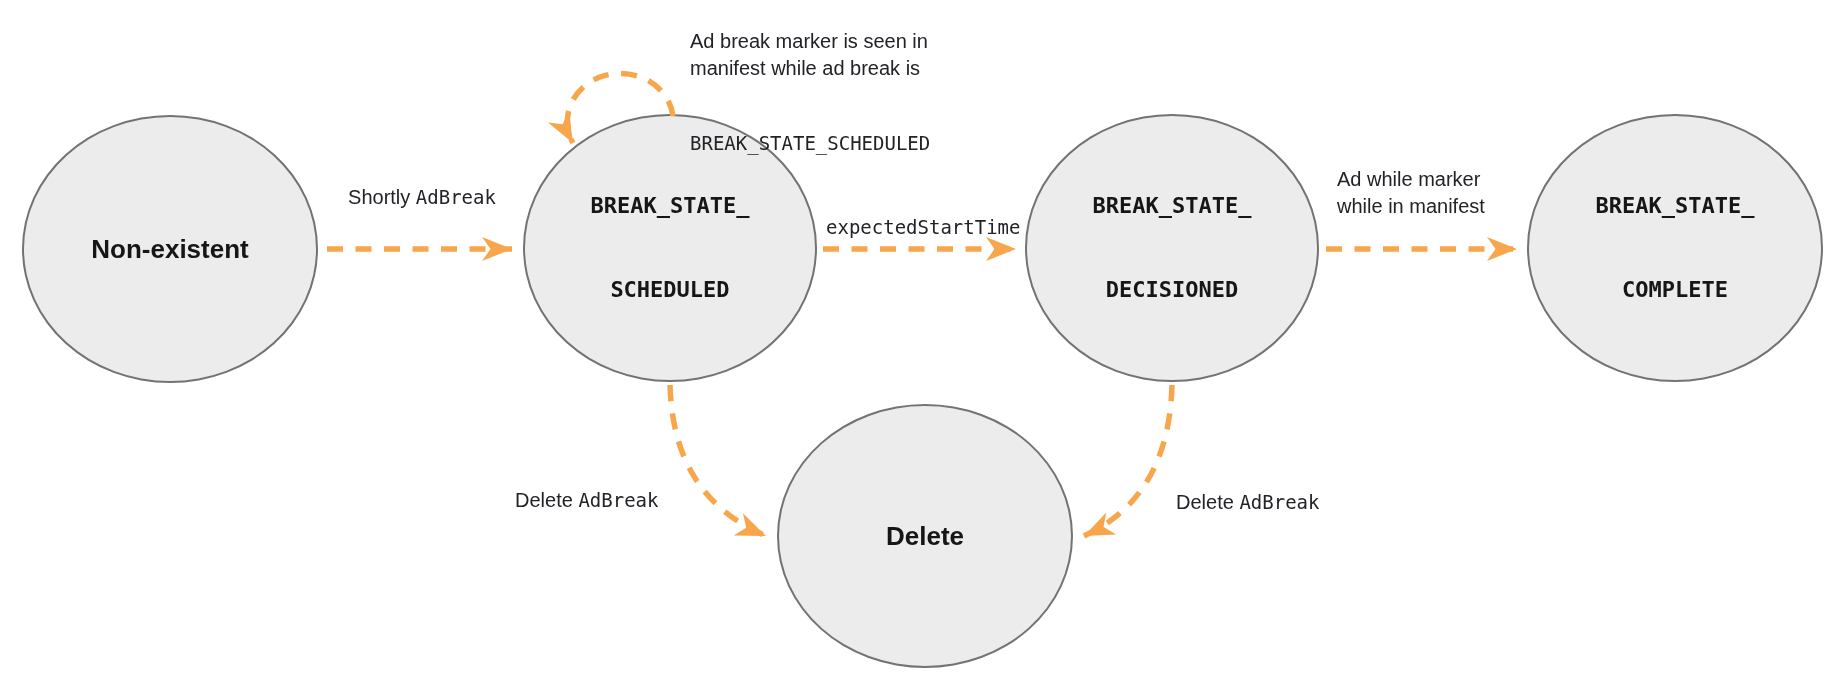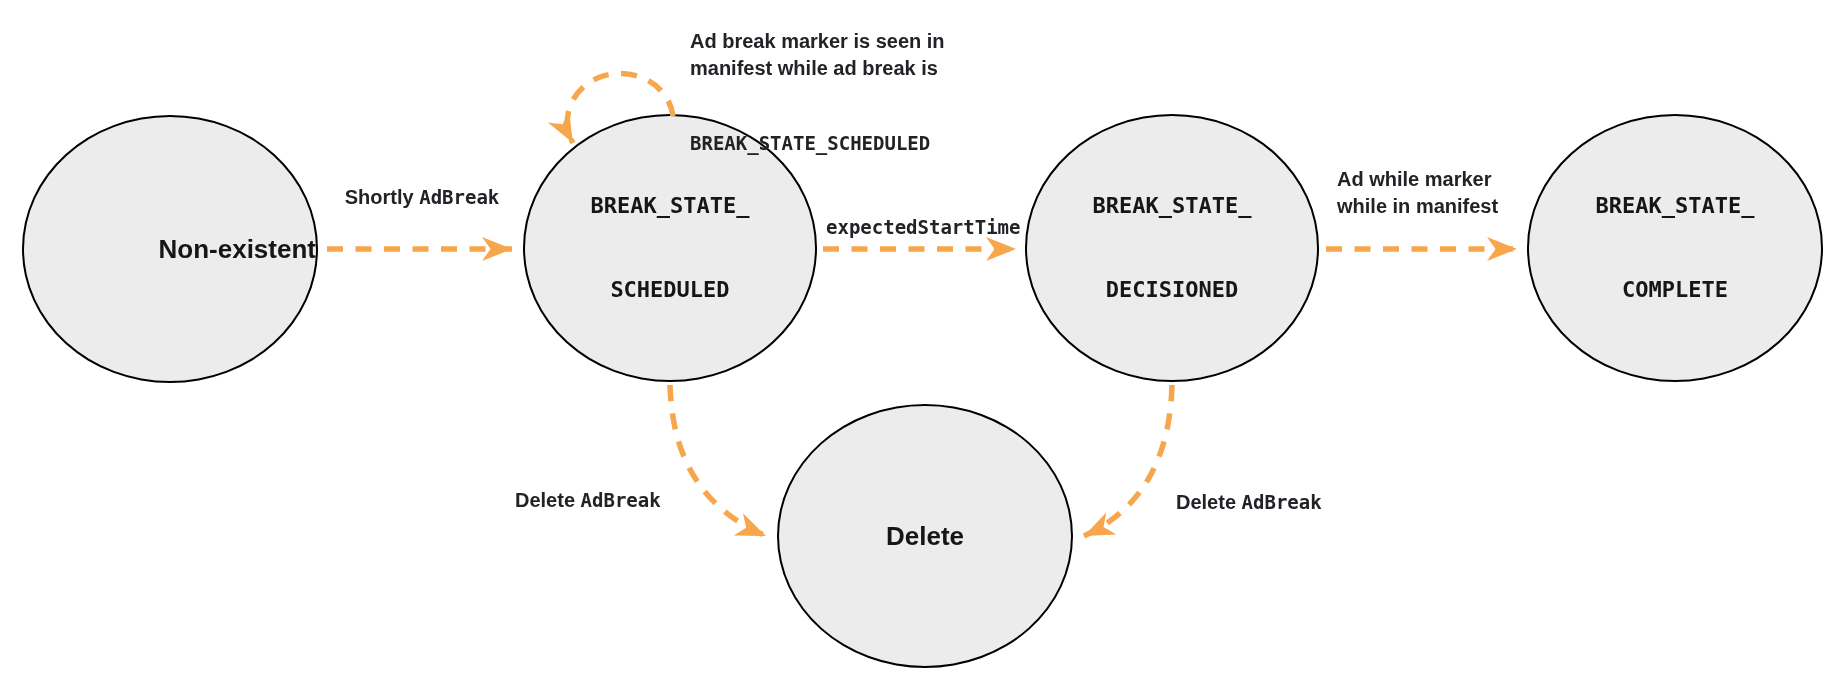--- a/index.html
+++ b/index.html
@@ -6,21 +6,21 @@
   .canvas{
     position:relative;
     width:1844px;height:687px;
     background:#ffffff;
     font-family:"Liberation Sans", sans-serif;
     overflow:hidden;
   }
   
   .node{
     position:absolute;
-    border:2px solid #000000;
+    border:2px solid #737373;
     border-radius:50%;
     background:#ececec;
     display:flex;align-items:center;justify-content:center;
     text-align:center;
     box-sizing:border-box;
   }
   .node-label-plain{
     font-family:"Liberation Sans", sans-serif;
     font-weight:bold;font-size:26px;color:#161616;line-height:30px;
   }
@@ -31,35 +31,34 @@
   }
   .node-label-code div{text-align:center;}
   
   .edges{position:absolute;left:0;top:0;pointer-events:none;}
   .edge{fill:none;stroke:#f8a64b;stroke-width:5.5;stroke-dasharray:16 12.5;}
   
   .tlabel{
     position:absolute;
     font-size:20px;color:#212327;line-height:27px;
     white-space:nowrap;
-    font-weight:bold;
   }
   .tlabel .code{
     font-family:"DejaVu Sans Mono", monospace;
     font-size:19px;
     margin-top:48px;
   }
   .center{text-align:center;}
 </style>
 </head>
 <body>
 
 <div class="canvas">
 
-  <div class="node" style="left:22px;top:115px;width:296px;height:268px;justify-content:flex-end;">
+  <div class="node" style="left:22px;top:115px;width:296px;height:268px;">
     <div class="node-label-plain">Non-existent</div>
   </div>
 
   <div class="node" style="left:523px;top:114px;width:294px;height:268px;">
     <div class="node-label-code">
       <div>BREAK_STATE_</div>
       <div>SCHEDULED</div>
     </div>
   </div>
 

